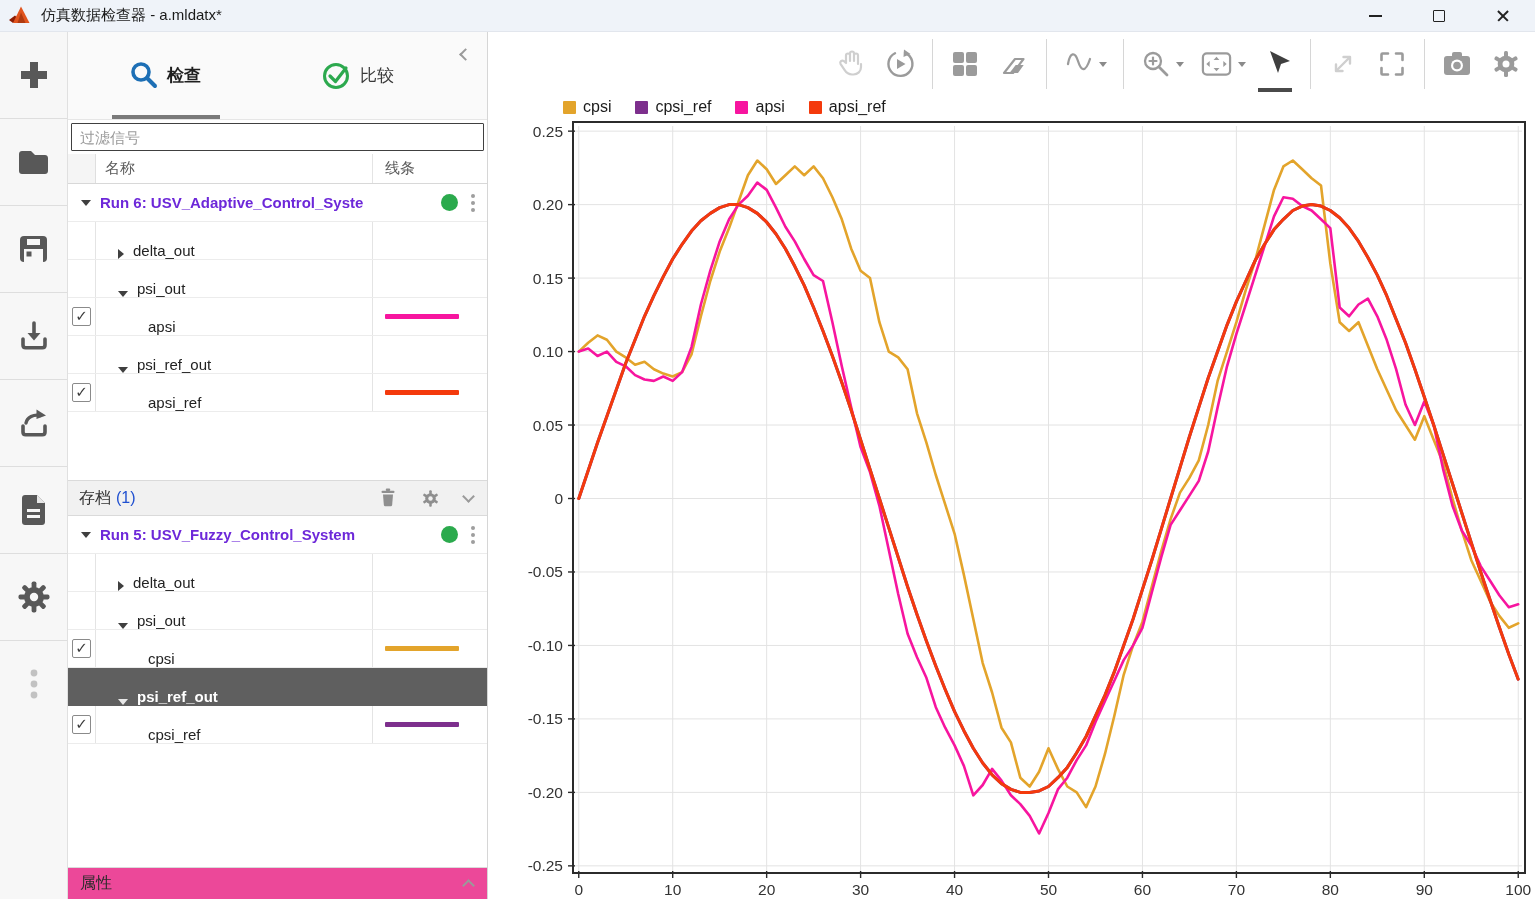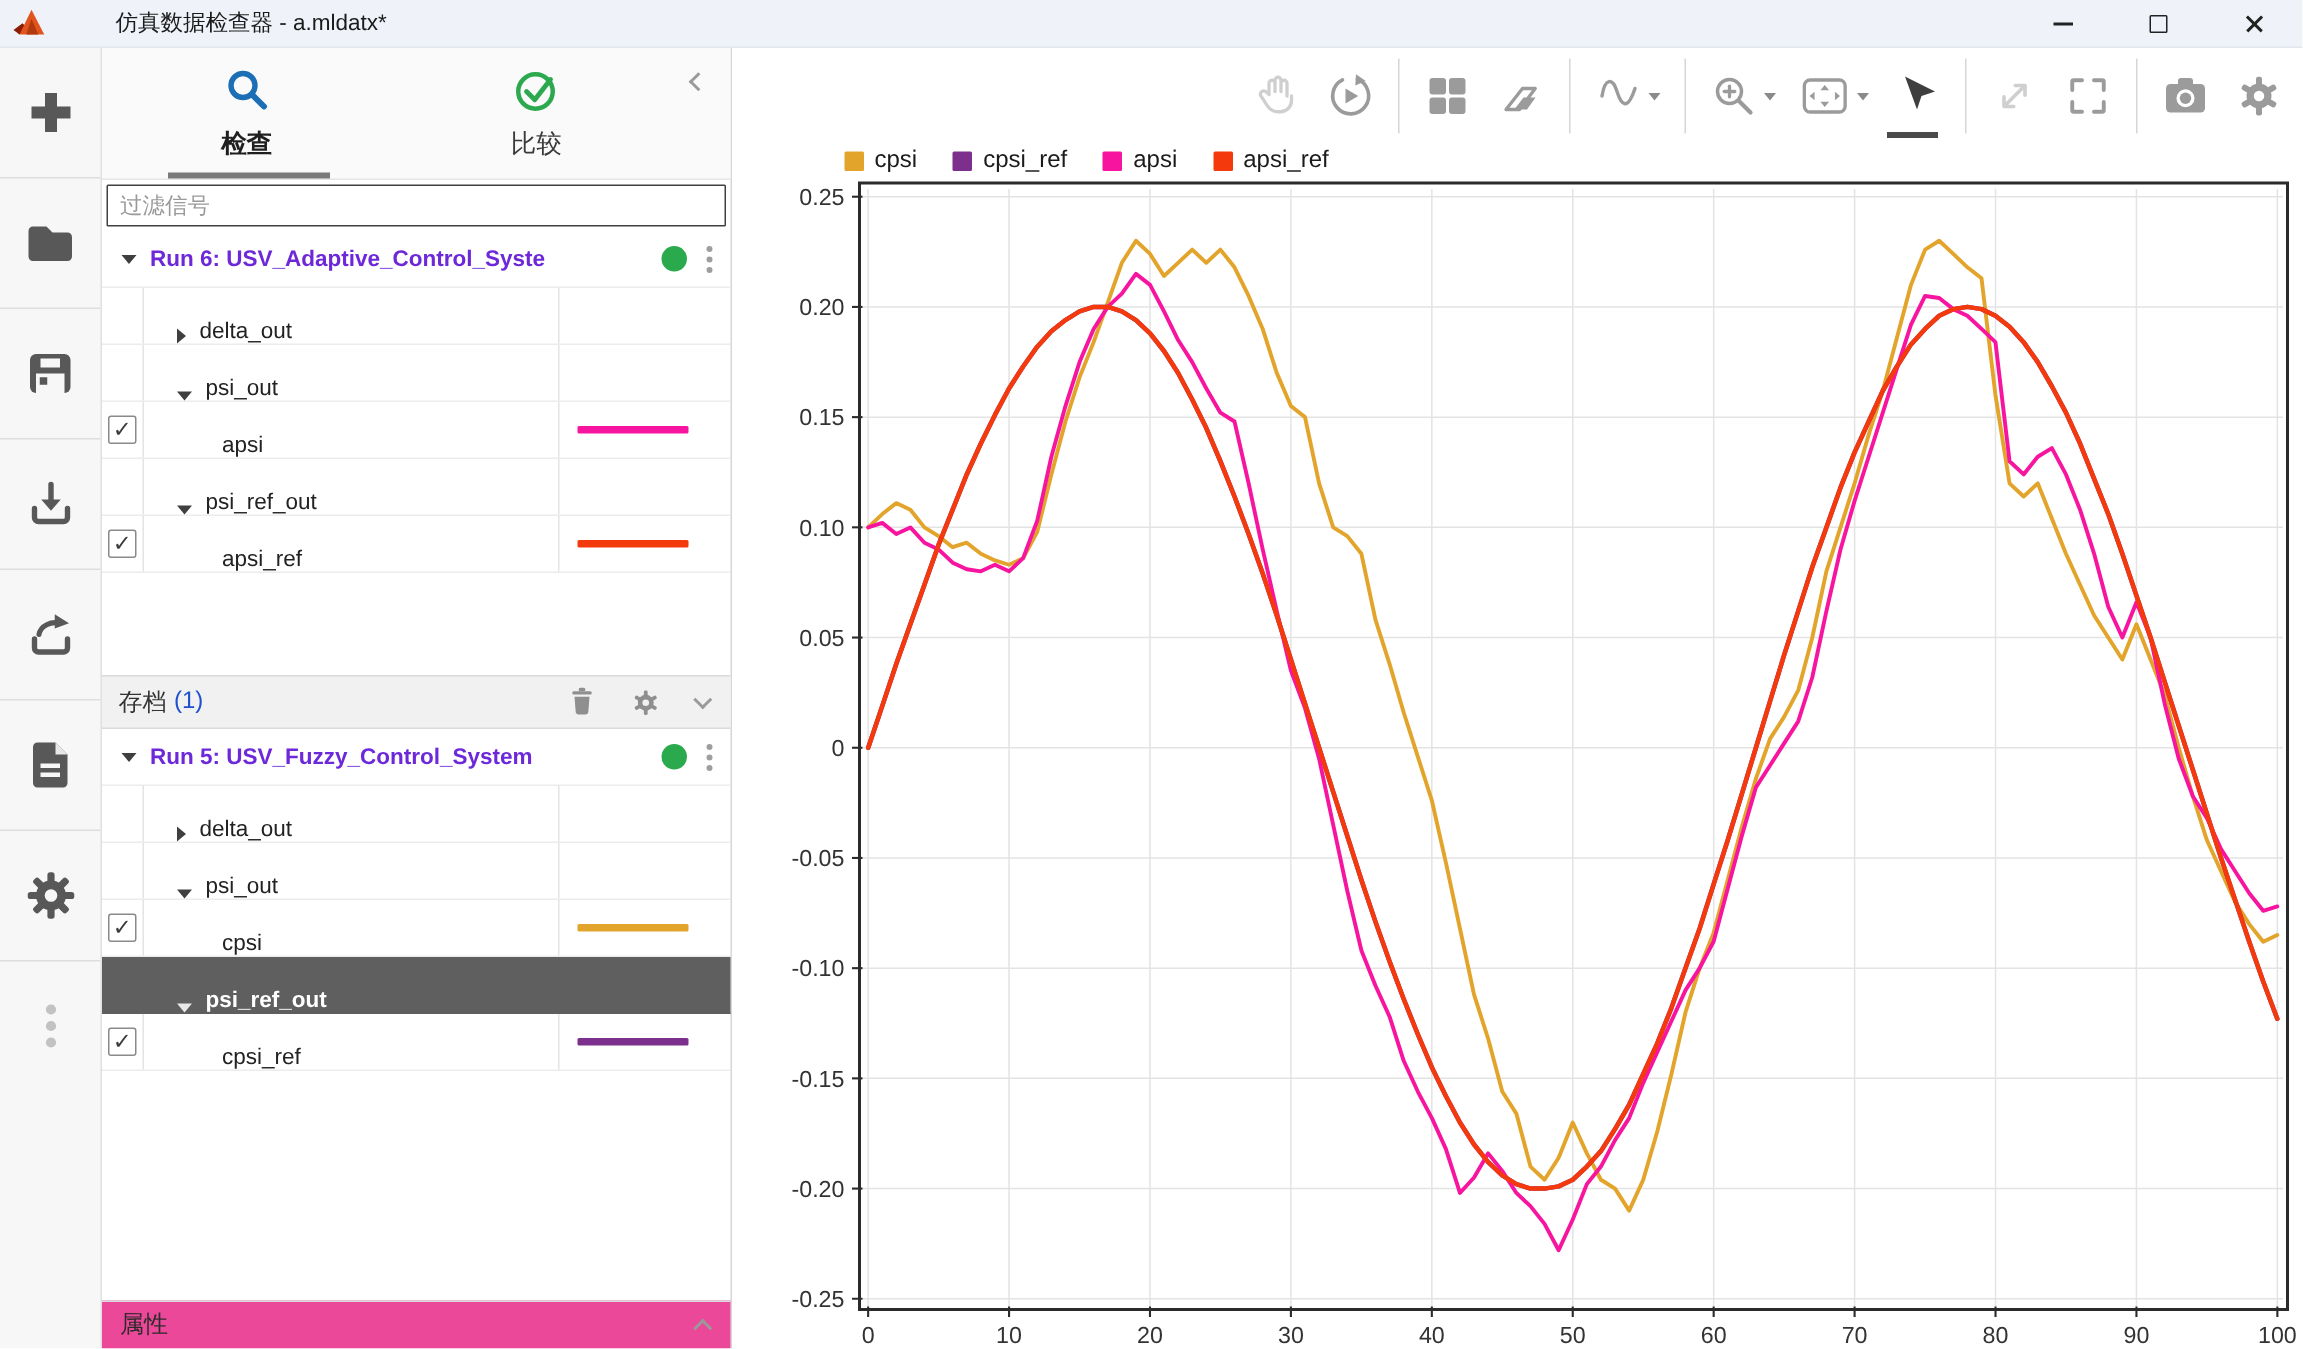--- a/index.html
+++ b/index.html
@@ -1,20 +1,20 @@
 <!DOCTYPE html>
 <html><head>
 <meta charset="utf-8">
 <style>
   * { box-sizing: border-box; margin:0; padding:0; }
   html,body { width:1535px; height:899px; overflow:hidden; }
   body { font-family:"Liberation Sans", sans-serif; background:#fff; color:#1b1b1b; position:relative; }
 
   
-  .titlebar { height:32px; background:#EFF3F9; border-bottom:1px solid #E2E6ED; display:flex; align-items:center;gap:36px; }
+  .titlebar { height:32px; background:#EFF3F9; border-bottom:1px solid #E2E6ED; display:flex; align-items:center; }
   .titlebar .logo { margin-left:8px; width:24px; height:22px; }
   .titlebar .title { margin-left:9px; font-size:15px; color:#1b1b1b; }
   .wincontrols { margin-left:auto; display:flex; height:100%; }
   .winbtn { width:64px; height:100%; display:flex; align-items:center; justify-content:center; }
   .min-glyph { width:13px; height:2px; background:#222; }
   .max-glyph { width:12px; height:12px; border:1.6px solid #222; border-radius:1px; }
   .close-glyph { position:relative; width:14px; height:14px; }
   .close-glyph::before, .close-glyph::after { content:""; position:absolute; left:0; top:6px; width:14px; height:1.7px; background:#222; }
   .close-glyph::before { transform:rotate(45deg); }
   .close-glyph::after  { transform:rotate(-45deg); }
@@ -23,21 +23,21 @@
   .app { display:flex; height:867px; }
 
   
   .iconstrip { width:68px; background:#F7F7F7; border-right:1px solid #E0E0E0; display:flex; flex-direction:column; }
   .icell { height:87px; display:flex; align-items:center; justify-content:center; border-bottom:1px solid #DEDEDE; }
   .icell.last { border-bottom:none; }
 
   
   .panel { width:420px; background:#fff; border-right:1px solid #D6D6D6; display:flex; flex-direction:column; position:relative; }
   .tabsrow { height:88px; background:#FAFAFA; display:flex; position:relative; border-bottom:1px solid #E6E6E6; flex:none; }
-  .tab { width:193px; display:flex; flex-direction:column; align-items:center; justify-content:center; gap:7px; cursor:pointer; }
+  .tab { width:193px; display:flex; flex-direction:row; align-items:center; justify-content:center; gap:7px; cursor:pointer; }
   .tab .tlabel { font-size:17px; color:#3a3a3a; }
   .tab.active .tlabel { font-weight:bold; color:#1f1f1f; }
   .tab-underline { position:absolute; bottom:0; left:44px; width:108px; height:4px; background:#7A7A7A; }
   .collapse { position:absolute; right:12px; top:12px; width:20px; height:20px; display:flex; align-items:center; justify-content:center; }
   .chev { width:9px; height:9px; border-right:2px solid #9a9a9a; border-bottom:2px solid #9a9a9a; display:inline-block; }
   .chev.left { transform:rotate(135deg); }
   .chev.down { transform:rotate(45deg); margin-top:-4px; }
   .chev.up { transform:rotate(-135deg); margin-top:4px; }
 
   .filterwrap { padding:3px; flex:none; }
@@ -210,20 +210,25 @@
       <div class="tab-underline"></div>
       <div class="collapse">
           <span class="chev left"></span>
         </div>
     </div>
 
     <div class="filterwrap">
       <input type="text" placeholder="过滤信号" style="">
     </div>
 
+    <div class="gridhead">
+      <div class="hchk"></div>
+      <div class="hname">名称</div>
+      <div class="hline">线条</div>
+    </div>
 
     <div class="row runrow">
       <span class="caret-down"></span>
       <span class="rtitle fade">Run 6: USV_Adaptive_Control_Syste</span>
       <span class="rundot" style="background:#2BAA4D"></span>
       <span class="kebab">
           <i></i>
           <i></i>
           <i></i>
         </span>

